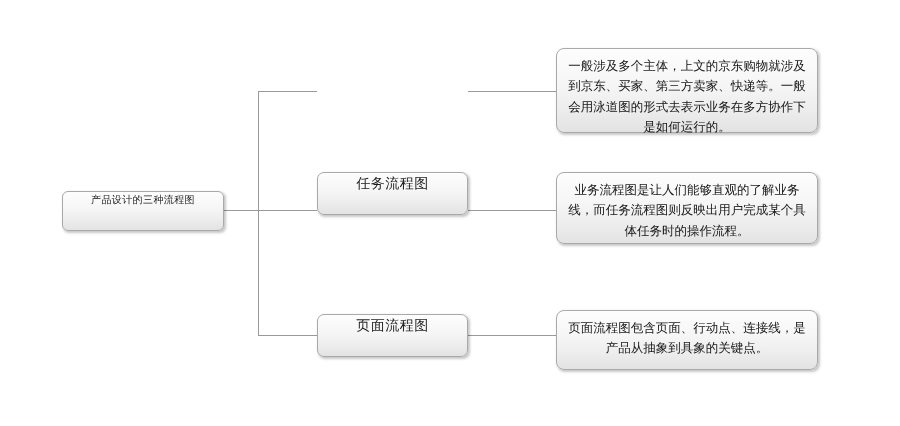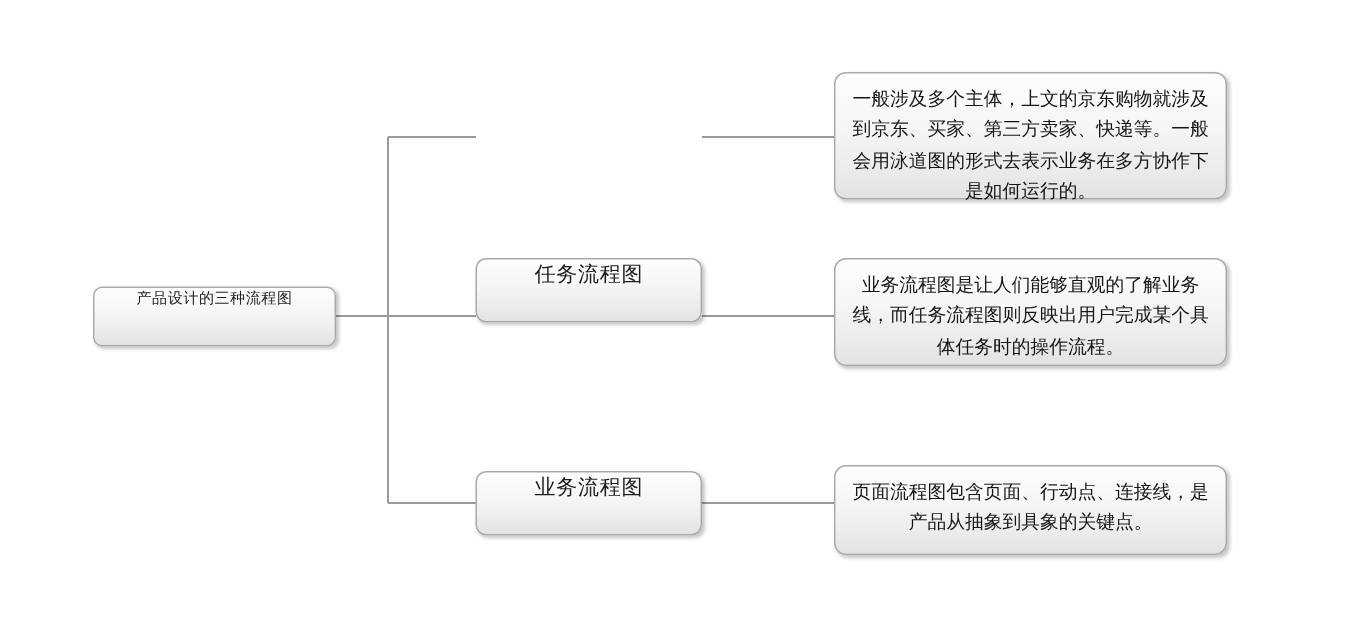--- a/index.html
+++ b/index.html
@@ -120,21 +120,21 @@
   </svg>
 
   <div class="node" id="node-root">
     <span class="node-label">产品设计的三种流程图</span>
   </div>
 
   <div class="node node-branch" id="node-branch-1">
     <span class="node-label">任务流程图</span>
   </div>
   <div class="node node-branch" id="node-branch-2">
-    <span class="node-label">业务流程图</span>
+    <span class="node-label">页面流程图</span>
   </div>
 
   <div class="node node-desc" id="node-desc-0">
     <span class="node-label">一般涉及多个主体，上文的京东购物就涉及到京东、买家、第三方卖家、快递等。一般会用泳道图的形式去表示业务在多方协作下是如何运行的。</span>
   </div>
   <div class="node node-desc" id="node-desc-1">
     <span class="node-label">业务流程图是让人们能够直观的了解业务线，而任务流程图则反映出用户完成某个具体任务时的操作流程。</span>
   </div>
   <div class="node node-desc" id="node-desc-2">
     <span class="node-label">页面流程图包含页面、行动点、连接线，是产品从抽象到具象的关键点。</span>

